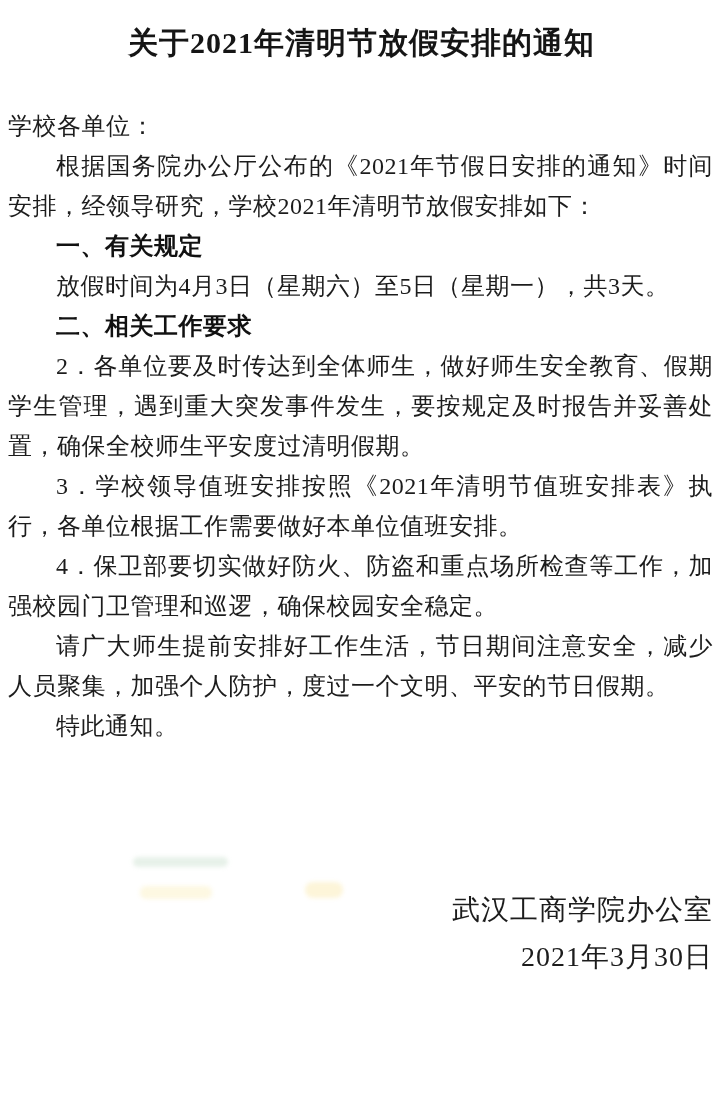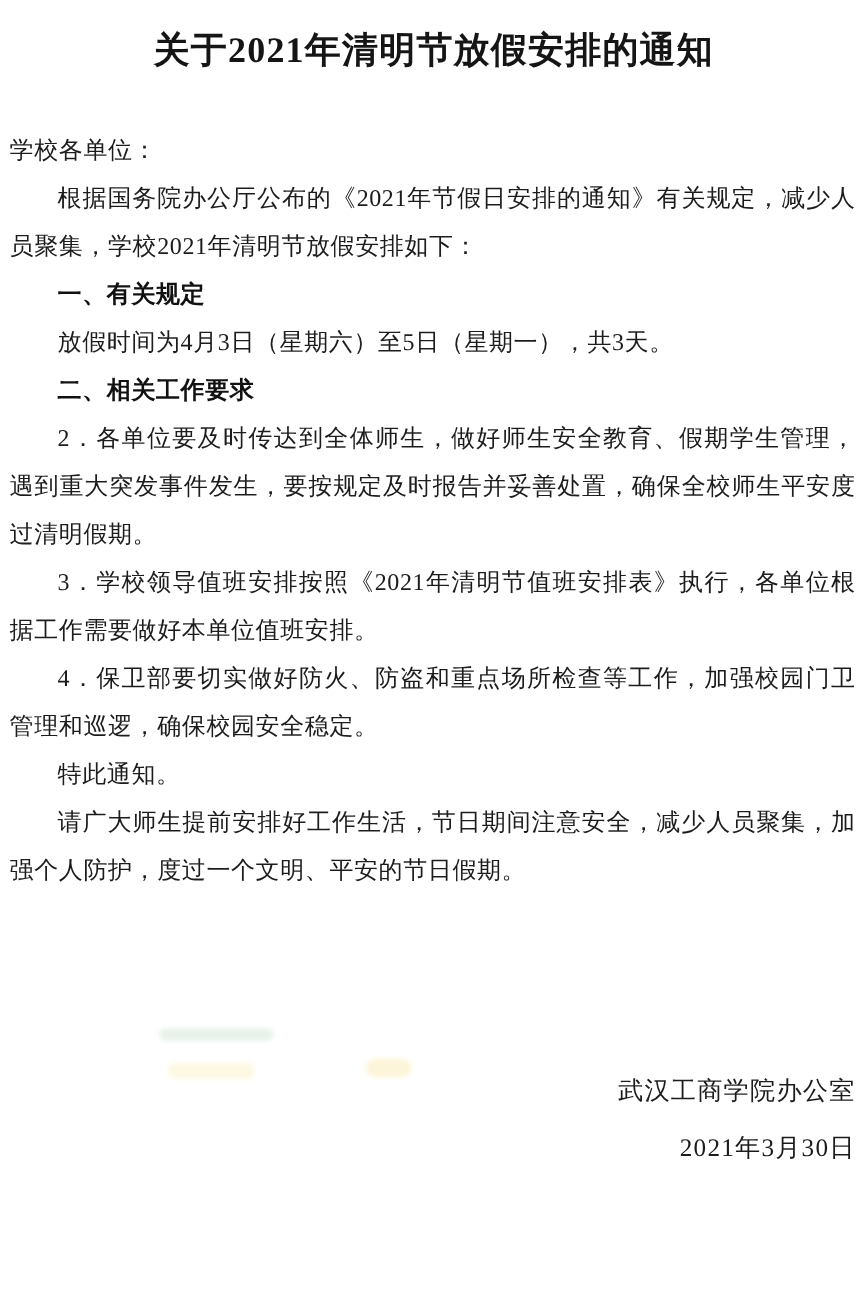--- a/index.html
+++ b/index.html
@@ -26,42 +26,42 @@
     font-family: "Liberation Serif", serif;
     color: #151515;
     letter-spacing: 1px;
   }
   .content {
     margin-top: 42px;
     padding: 0 10px 0 8px;
   }
   .content p {
     margin: 0;
-    font-size: 20px;
+    font-size: 24px;
     line-height: 40px;
     text-align: justify;
     letter-spacing: 0.5px;
   }
   .indent {
     text-indent: 2em;
   }
   .section-heading {
     font-family: "Liberation Sans", sans-serif;
     font-weight: bold;
     text-indent: 2em;
     color: #111111;
   }
   .signature-block {
     margin-top: 140px;
     padding-right: 10px;
     text-align: right;
   }
   .signature-block p {
     margin: 0;
-    font-size: 21px;
+    font-size: 28px;
     line-height: 47px;
     letter-spacing: 1px;
   }
   
   .artifact {
     position: absolute;
     pointer-events: none;
     filter: blur(2px);
   }
   .artifact-1 {
@@ -84,38 +84,38 @@
 <body>
 
 <div class="page">
 
   <h1 class="doc-title">关于2021年清明节放假安排的通知</h1>
 
   <div class="content">
 
     <p>学校各单位：</p>
 
-    <p class="indent">根据国务院办公厅公布的《2021年节假日安排的通知》有关规定，减少人员聚集，学校2021年清明节放假安排如下：</p>
+    <p class="indent">根据国务院办公厅公布的《2021年节假日安排的通知》时间安排，经领导研究，学校2021年清明节放假安排如下：</p>
 
     <p class="section-heading">一、有关规定</p>
 
     <p class="indent">放假时间为4月3日（星期六）至5日（星期一），共3天。</p>
 
     <p class="section-heading">二、相关工作要求</p>
 
 
     <p class="indent">2．各单位要及时传达到全体师生，做好师生安全教育、假期学生管理，遇到重大突发事件发生，要按规定及时报告并妥善处置，确保全校师生平安度过清明假期。</p>
 
     <p class="indent">3．学校领导值班安排按照《2021年清明节值班安排表》执行，各单位根据工作需要做好本单位值班安排。</p>
 
     <p class="indent">4．保卫部要切实做好防火、防盗和重点场所检查等工作，加强校园门卫管理和巡逻，确保校园安全稳定。</p>
 
+    <p class="indent">请广大师生提前安排好工作生活，节日期间注意安全，减少人员聚集，加强个人防护，度过一个文明、平安的节日假期。</p>
+
     <p class="indent">特此通知。</p>
-
-    <p class="indent">请广大师生提前安排好工作生活，节日期间注意安全，减少人员聚集，加强个人防护，度过一个文明、平安的节日假期。</p>
   </div>
 
   <div class="artifact artifact-1"></div>
   <div class="artifact artifact-2"></div>
   <div class="artifact artifact-3"></div>
 
   <div class="signature-block">
     <p>武汉工商学院办公室</p>
     <p>2021年3月30日</p>
   </div>

